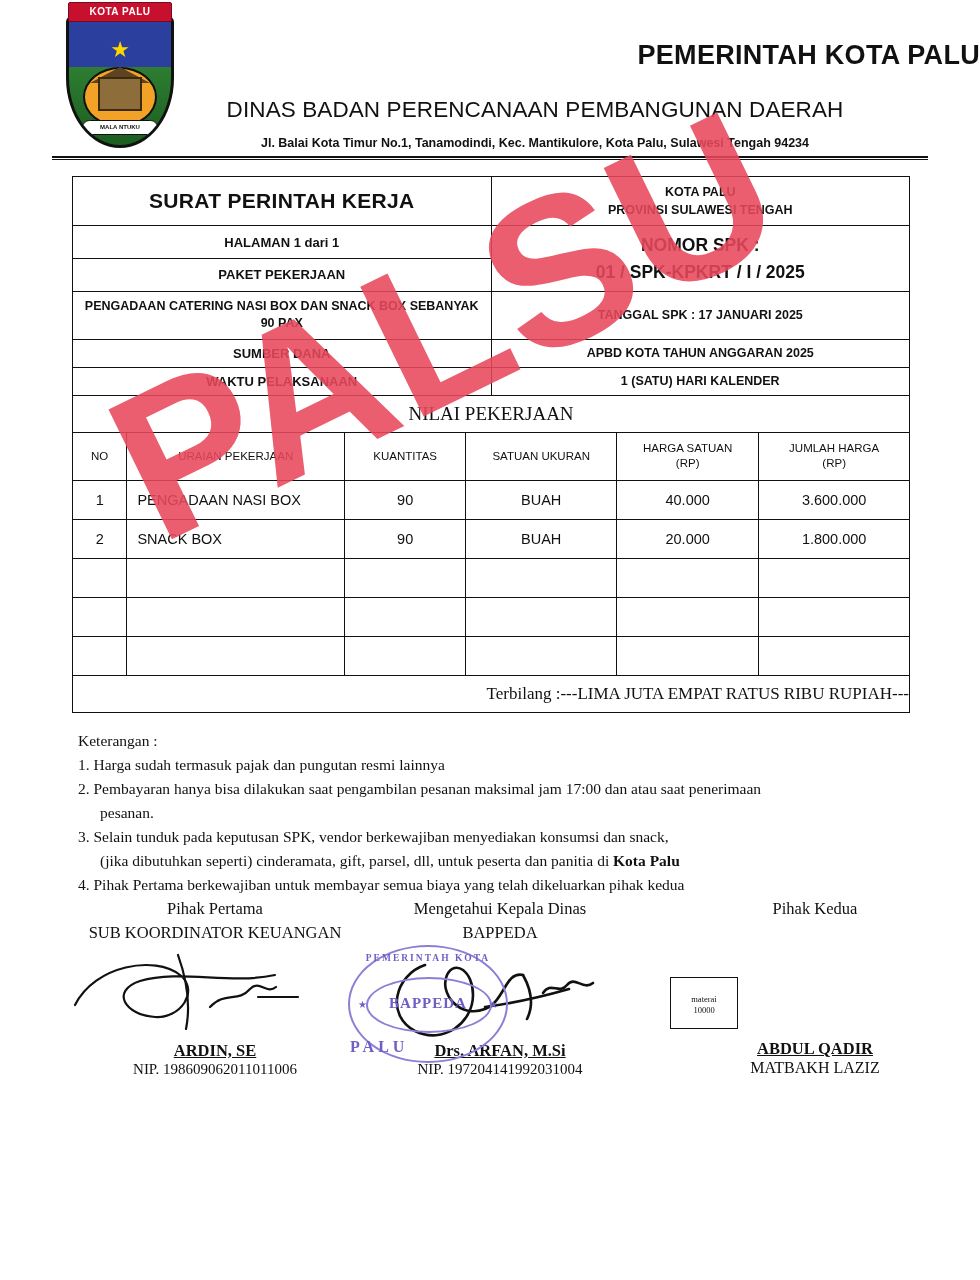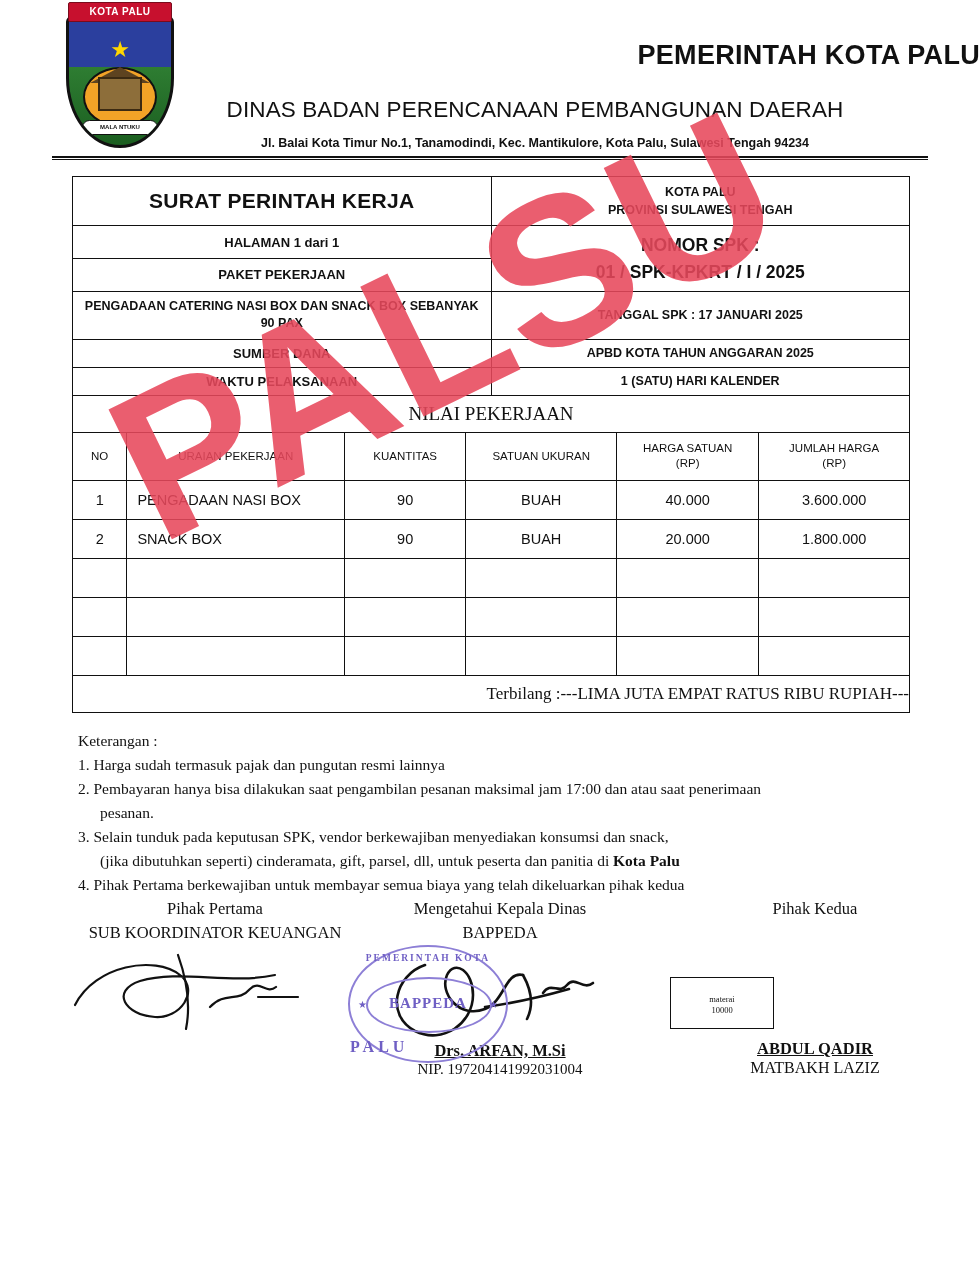--- a/index.html
+++ b/index.html
@@ -225,21 +225,21 @@
   .stamp .arc-bot {
     position: absolute; left: 0; right: 0; bottom: 5px;
     text-align: left; font-size: 16px; font-weight: bold;
     letter-spacing: 4px;
   }
   .stamp .st { position: absolute; font-size: 10px; }
 
   .materai {
     position: absolute;
     left: 670px; top: 80px;
-    width: 104px; height: 52px;
+    width: 68px; height: 52px;
     border: 1.5px solid #111;
     font-size: 8.5px;
     text-align: center;
     line-height: 1.25;
     padding-top: 16px;
     color: #111;
   }
 
   
   .watermark {
@@ -416,20 +416,22 @@
     <div class="sig-head">Pihak Pertama</div>
     <div class="sig-head">SUB KOORDINATOR KEUANGAN</div>
     <div class="scribble">
       <svg width="300" height="96" viewBox="0 0 300 96" fill="none" stroke="#111" stroke-width="2.2" stroke-linecap="round">
         <path d="M15 60 C35 20 95 10 120 30 C140 46 120 74 95 72 C65 70 50 46 80 36 C120 24 170 40 215 30"></path>
         <path d="M118 10 C128 38 130 64 126 84"></path>
         <path d="M150 62 C165 46 178 58 190 44 C200 34 206 50 216 42"></path>
         <path d="M198 52 L238 52"></path>
       </svg>
     </div>
+    <div class="sig-name">ARDIN, SE</div>
+    <div class="sig-sub">NIP. 198609062011011006</div>
   </div>
 
   <div class="sigcol c2">
     <div class="sig-head">Mengetahui Kepala Dinas</div>
     <div class="sig-head">BAPPEDA</div>
     <div class="scribble">
       <svg width="290" height="110" viewBox="0 0 290 110" fill="none" stroke="#111" stroke-width="2.6" stroke-linecap="round">
         <path d="M70 20 C40 30 30 70 60 86 C88 100 118 78 118 50 C118 26 100 14 92 30 C84 48 104 74 130 64 C150 56 150 26 168 30"></path>
         <path d="M168 30 C178 48 178 62 172 74"></path>
         <path d="M188 48 C196 36 204 50 212 40 C220 30 228 46 238 38"></path>

